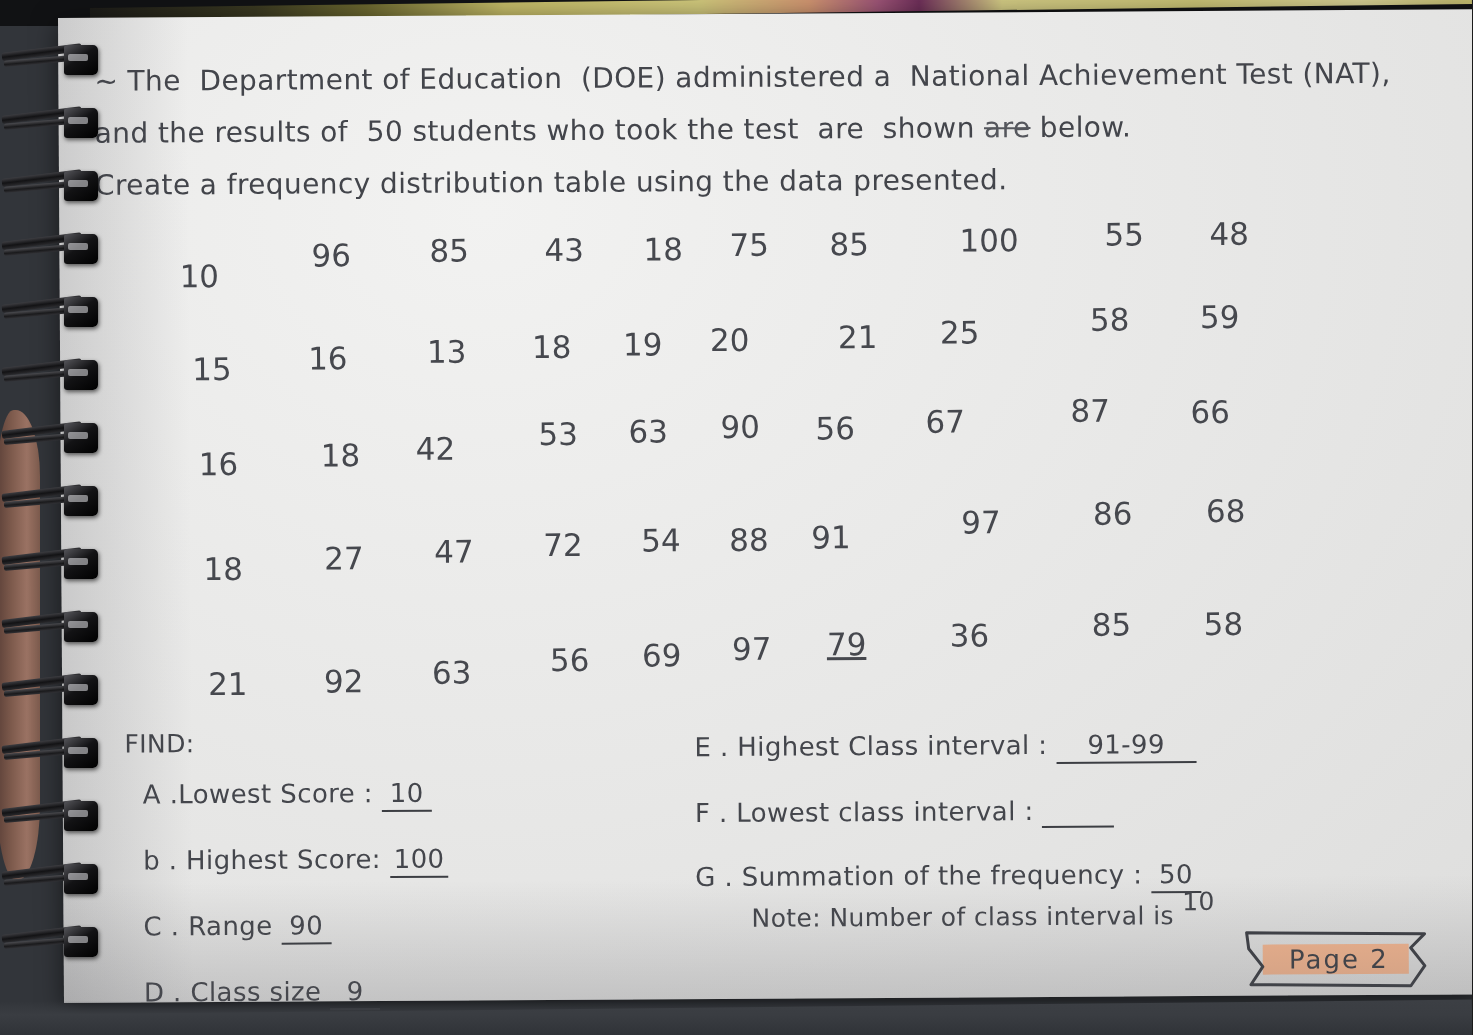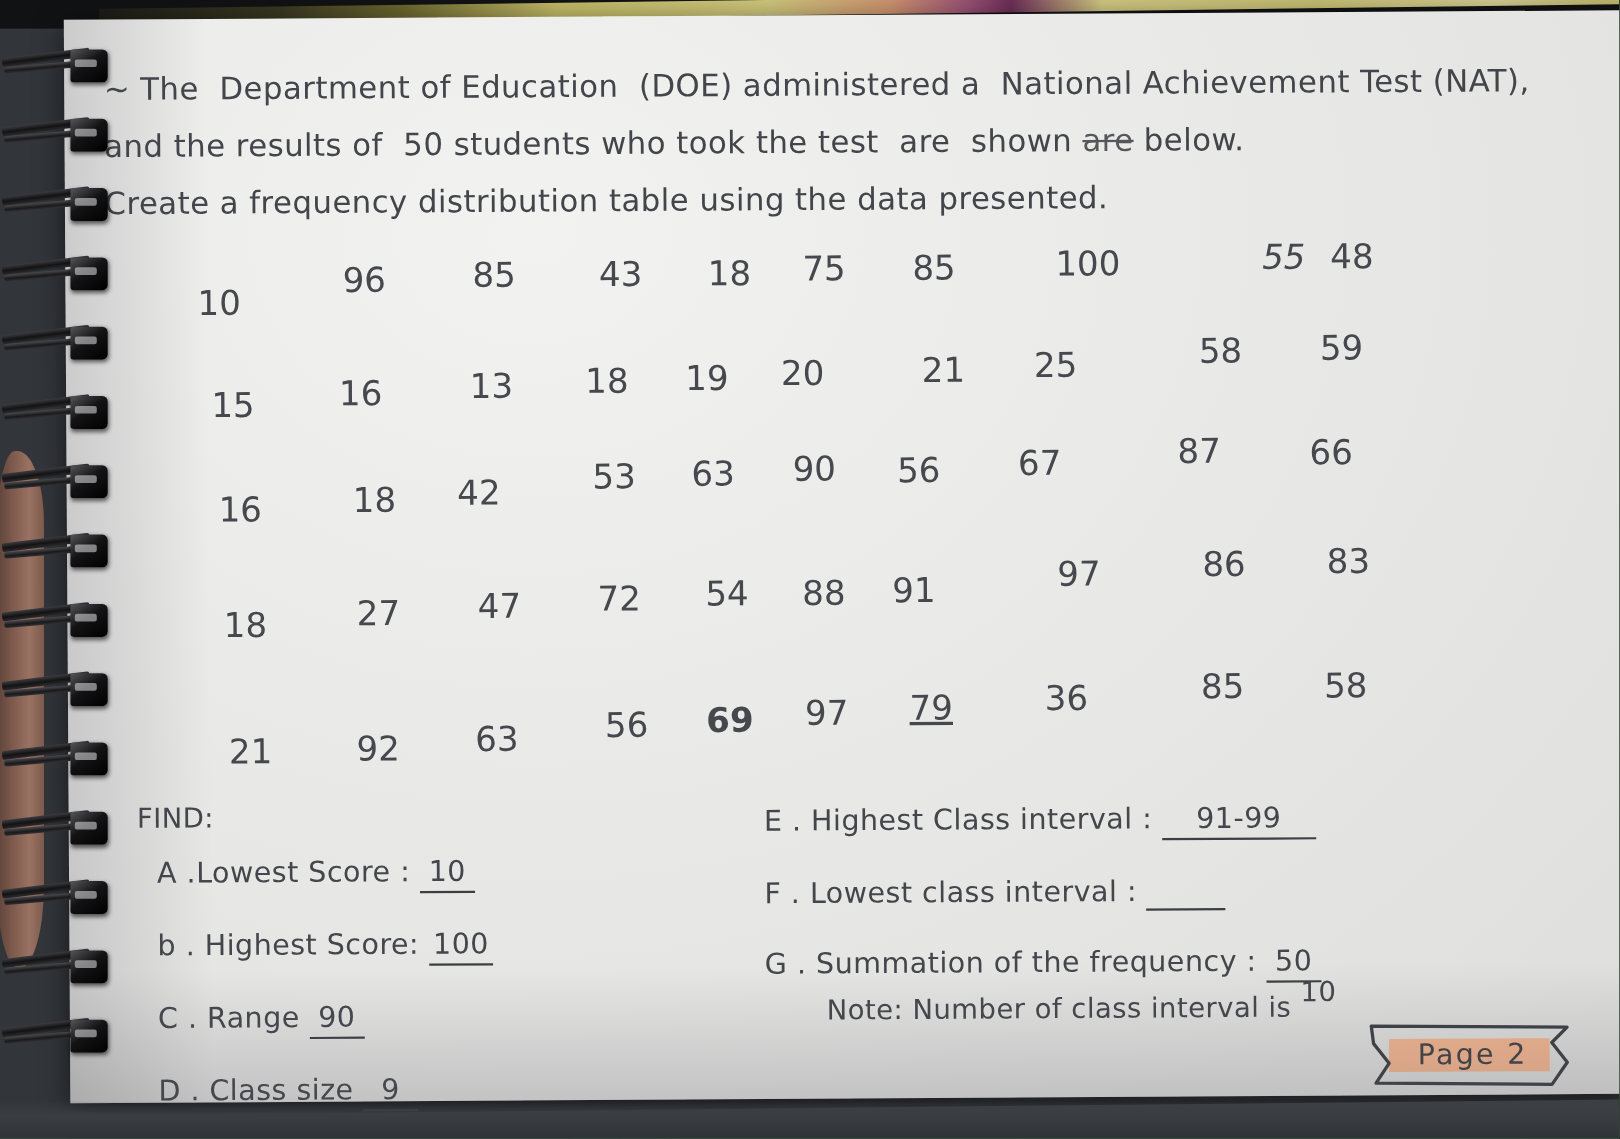--- a/index.html
+++ b/index.html
@@ -323,21 +323,21 @@
 
       <div class="score-row">
         <span class="score" style="left:0px;top:46px;">10</span>
         <span class="score" style="left:132px;top:26px;">96</span>
         <span class="score" style="left:250px;top:22px;">85</span>
         <span class="score" style="left:365px;top:22px;">43</span>
         <span class="score" style="left:464px;top:22px;">18</span>
         <span class="score" style="left:550px;top:18px;">75</span>
         <span class="score" style="left:650px;top:18px;">85</span>
         <span class="score" style="left:780px;top:15px;">100</span>
-        <span class="score" style="left:968px;top:10px;font-style:italic;">55</span>
+        <span class="score" style="left:925px;top:10px;">55</span>
         <span class="score" style="left:1030px;top:10px;">48</span>
       </div>
 
       <div class="score-row">
         <span class="score" style="left:12px;top:50px;">15</span>
         <span class="score" style="left:128px;top:40px;">16</span>
         <span class="score" style="left:247px;top:34px;">13</span>
         <span class="score" style="left:352px;top:30px;">18</span>
         <span class="score" style="left:443px;top:28px;">19</span>
         <span class="score" style="left:530px;top:24px;">20</span>
@@ -363,29 +363,29 @@
       <div class="score-row">
         <span class="score" style="left:22px;top:72px;">18</span>
         <span class="score" style="left:143px;top:62px;">27</span>
         <span class="score" style="left:253px;top:56px;">47</span>
         <span class="score" style="left:362px;top:50px;">72</span>
         <span class="score" style="left:460px;top:46px;">54</span>
         <span class="score" style="left:548px;top:46px;">88</span>
         <span class="score" style="left:630px;top:44px;">91</span>
         <span class="score" style="left:780px;top:30px;">97</span>
         <span class="score" style="left:912px;top:22px;">86</span>
-        <span class="score" style="left:1025px;top:20px;">83</span>
+        <span class="score" style="left:1025px;top:20px;">68</span>
       </div>
 
       <div class="score-row">
         <span class="score" style="left:26px;top:98px;">21</span>
         <span class="score" style="left:142px;top:96px;">92</span>
         <span class="score" style="left:250px;top:88px;">63</span>
         <span class="score" style="left:368px;top:76px;">56</span>
-        <span class="score" style="left:460px;top:72px;font-weight:bold;">69</span>
+        <span class="score" style="left:460px;top:72px;">69</span>
         <span class="score" style="left:550px;top:66px;">97</span>
         <span class="score" style="left:645px;top:62px;text-decoration:underline;">79</span>
         <span class="score" style="left:768px;top:54px;">36</span>
         <span class="score" style="left:910px;top:44px;">85</span>
         <span class="score" style="left:1022px;top:44px;">58</span>
       </div>
 
     </div>
 
     <div class="find-label hand">FIND:</div>

